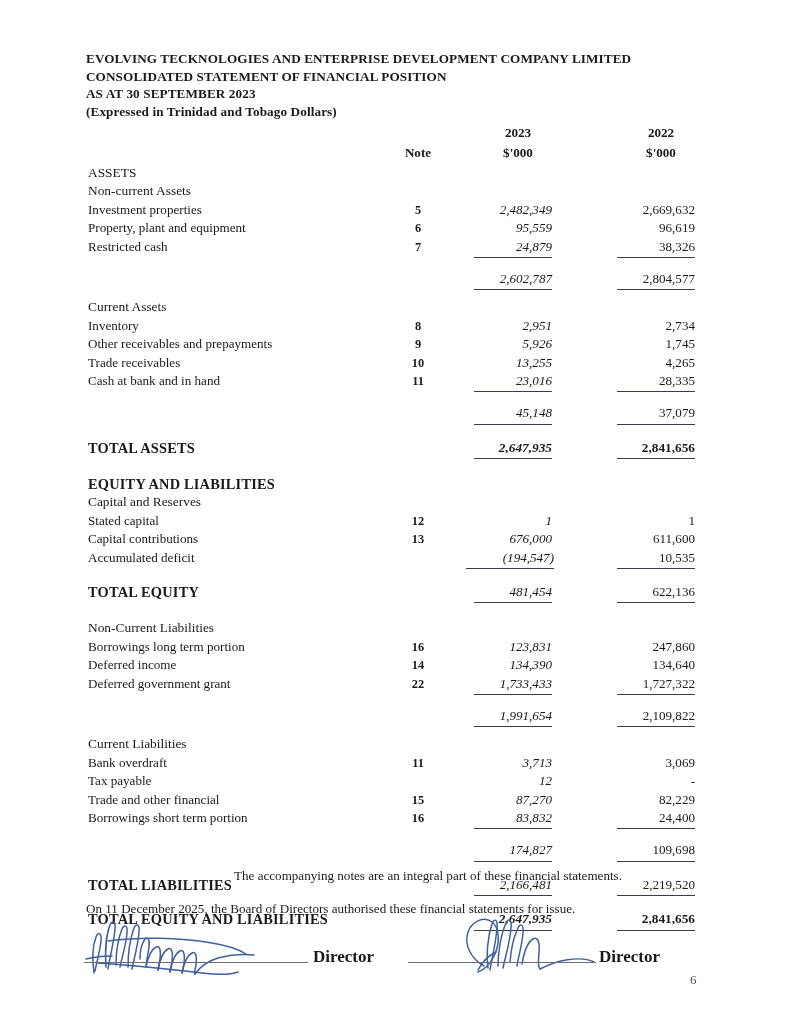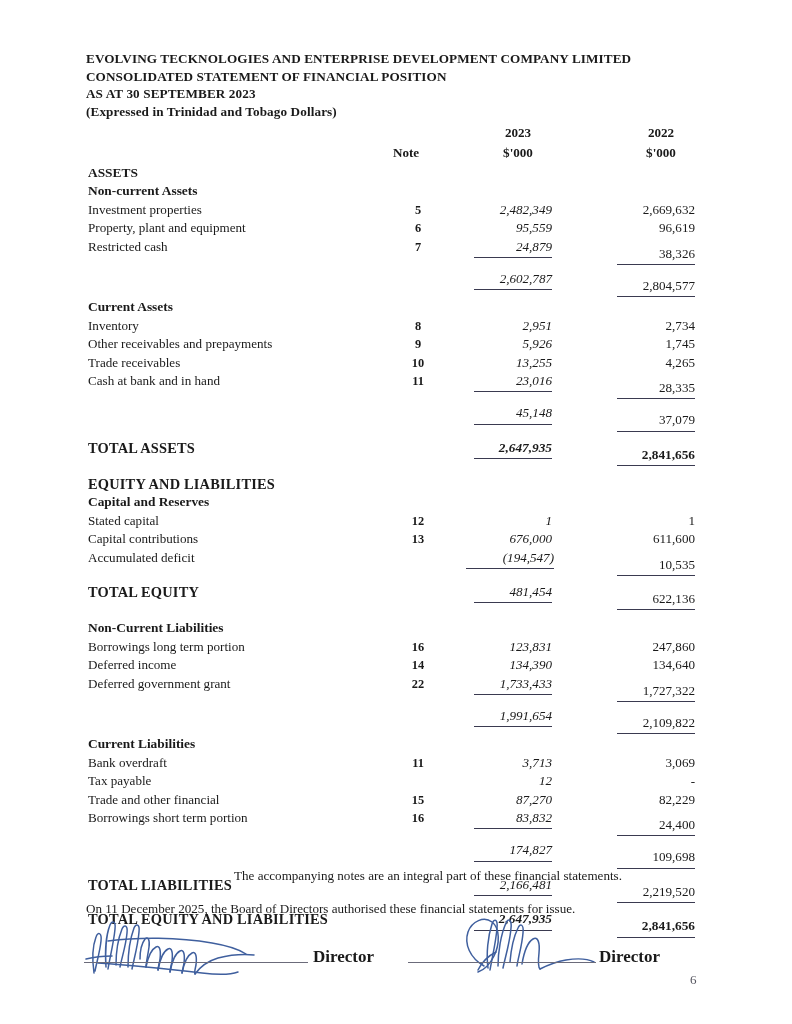--- a/index.html
+++ b/index.html
@@ -91,27 +91,27 @@
     font-size: 13.1px;
     line-height: 18.4px;
     font-weight: bold;
   }
   .hd-year.y1 { left: 472px; width: 92px; }
   .hd-year.y2 { left: 615px; width: 92px; }
   .hd-note {
     position: absolute;
     left: 393px; top: 0;
     width: 50px;
-    text-align: left;
+    text-align: center;
     font-size: 13.1px;
     line-height: 18.4px;
     font-weight: bold;
   }
   .section-head {
-    font-weight: bold;
+    font-weight: normal;
     font-size: 13.4px;
   }
   .total-label {
     position: absolute;
     left: 88px; top: 0;
     font-weight: bold;
     font-size: 14.4px;
     line-height: 18.4px;
     letter-spacing: 0.2px;
     white-space: nowrap;
@@ -123,21 +123,21 @@
 
   
   .ruled {
     border-bottom: 1px solid #3a3a50;
     padding-bottom: 1px;
   }
   .c-v1.ruled, .c-v2.ruled {
     width: 78px;
   }
   .c-v1.ruled { left: 474px; }
-  .c-v2.ruled { left: 617px; margin-top: 7px; }
+  .c-v2.ruled { left: 617px; }
   
   .c-v1.ruled.wide { left: 466px; width: 88px; }
   .sp10 { height: 10px; }
   .sp14 { height: 14px; }
   .sp16 { height: 16px; }
   .sp18 { height: 18px; }
 
   
   .note-line {
     position: absolute;

